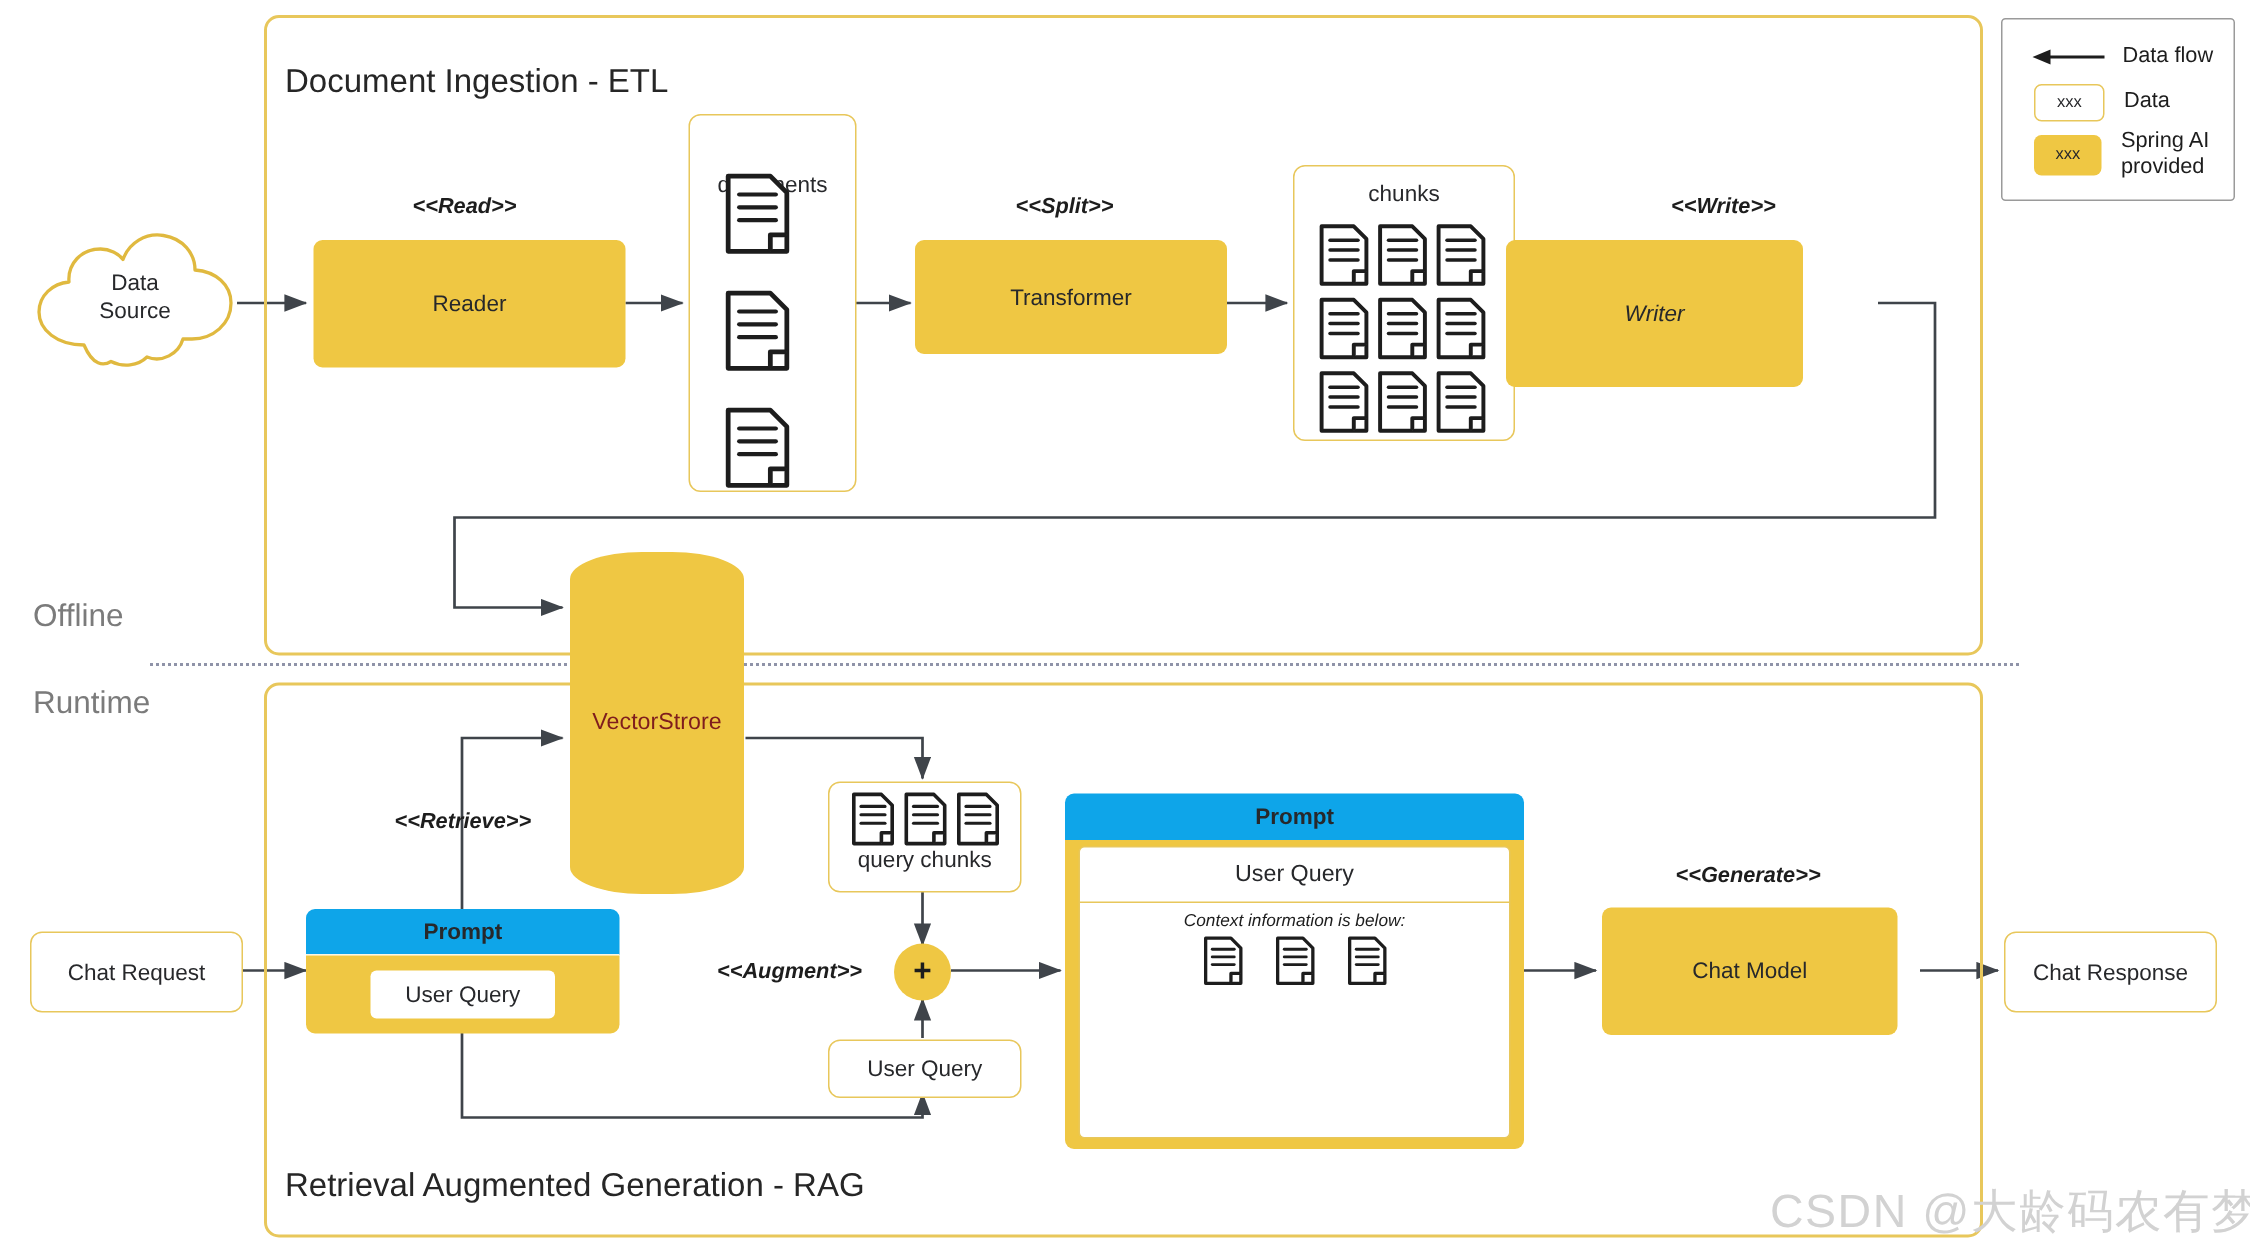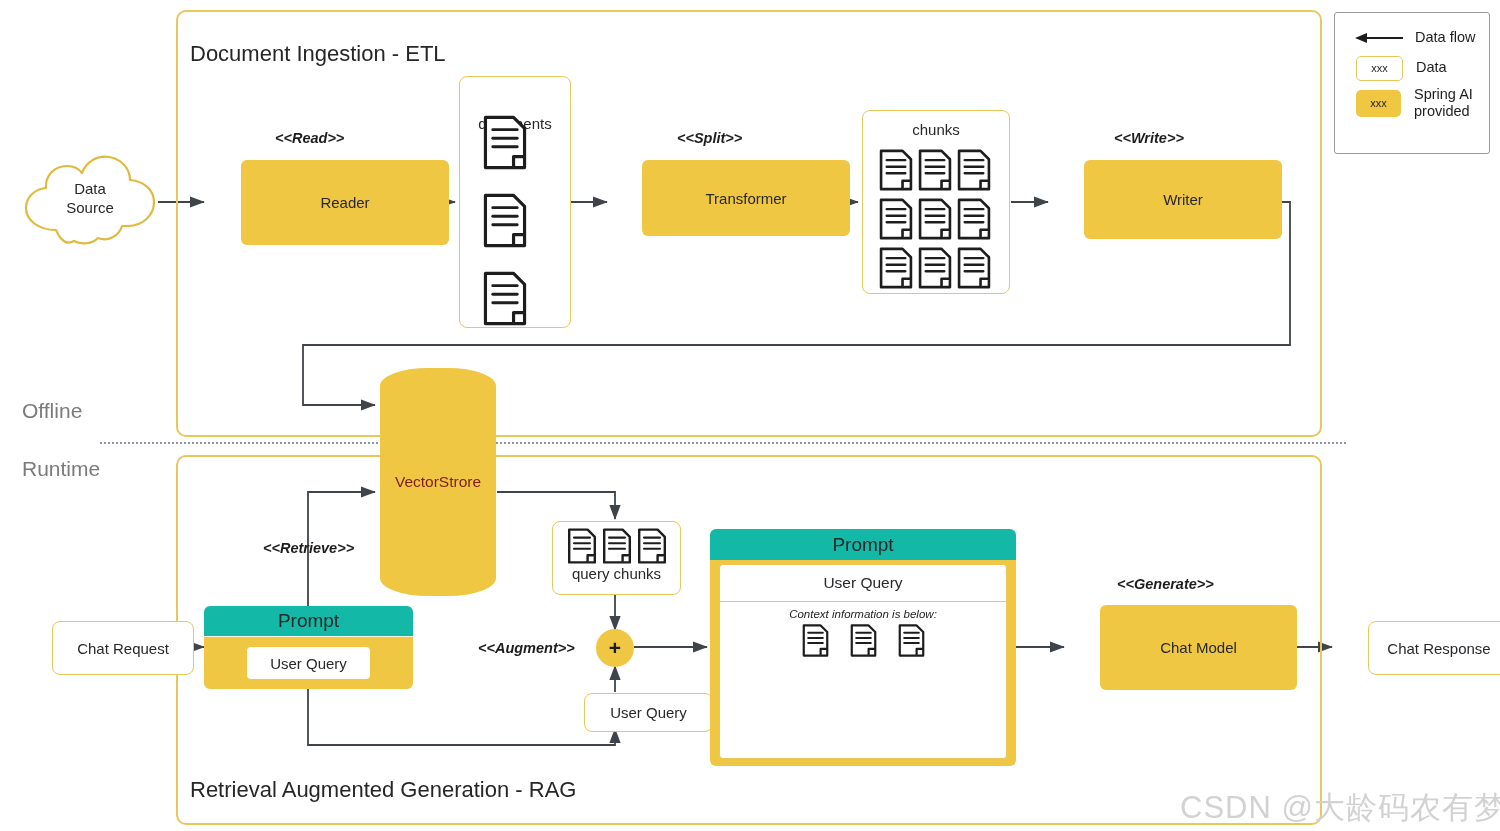--- a/index.html
+++ b/index.html
@@ -1,19 +1,19 @@
 <!DOCTYPE html>
 <html><head>
 <meta charset="utf-8">
 <style>
   html,body{margin:0;padding:0;background:#ffffff;}
   body{width:1500px;height:831px;position:relative;overflow:hidden;
        font-family:"Liberation Sans","DejaVu Sans",sans-serif;color:#2b2b2b;}
   .abs{position:absolute;}
-  .ctr{display:flex;align-items:center;justify-content:center;text-align:center;margin-left:32px;}
+  .ctr{display:flex;align-items:center;justify-content:center;text-align:center;}
 
   
   .section-box{border:2px solid #E8C75B;border-radius:10px;background:transparent;}
   .section-title{font-size:22px;color:#262626;white-space:nowrap;}
   .phase-label{font-size:21px;color:#7b7b7b;white-space:nowrap;}
 
   
   .util{background:#EFC743;border-radius:6px;}
   .util-label{font-size:15px;color:#27282b;}
 
@@ -28,22 +28,22 @@
   .cloud-wrap{}
   .cloud-txt{position:absolute;inset:0;display:flex;flex-direction:column;
              align-items:center;justify-content:center;font-size:15px;line-height:1.25;color:#27282b;}
 
   
   .cyl{background:#EFC743;border-radius:48px/18px;}
   .cyl-txt{position:absolute;inset:0;display:flex;flex-direction:row;
            align-items:center;justify-content:center;font-size:15.5px;line-height:1.45;color:#7f1d1d;border-radius:29px;}
 
   
-  .prompt-head{background:#14b8a6;font-size:19px;color:#27282b;
-               display:flex;align-items:center;justify-content:center;}
+  .prompt-head{background:#0ea5e9;font-size:15px;color:#27282b;
+               display:flex;align-items:center;justify-content:center;font-weight:bold;}
   .prompt-body{background:#EFC743;}
   .uq-chip{background:#ffffff;border-radius:4px;display:flex;align-items:center;
            justify-content:center;font-size:15px;color:#27282b;}
 
   .pr-inner{background:#ffffff;border:1.5px solid #E8C75B;border-radius:4px;}
   .pr-uq{border-bottom:1.5px solid #E8C75B;display:flex;align-items:center;
          justify-content:center;font-size:15.5px;color:#27282b;height:36px;}
   .pr-ctx{font-size:11.5px;font-style:italic;color:#1d1d1d;text-align:center;padding-top:6px;}
   .pr-txt{font-size:11.5px;font-style:italic;color:#1d1d1d;line-height:1.38;
           padding:0 10px;text-align:left;}
@@ -261,21 +261,21 @@
         <g stroke="#1d1d1d" stroke-width="2.5" stroke-linecap="round">
           <line x1="8" y1="12" x2="28" y2="12"></line>
           <line x1="8" y1="19" x2="28" y2="19"></line>
           <line x1="8" y1="26" x2="28" y2="26"></line>
         </g>
       </svg>
   </div>
 </div>
 
 <div class="abs stereo" style="left:1114px;top:130px;">&lt;&lt;Write&gt;&gt;</div>
-<div class="abs util ctr" style="left:1052px;top:160px;width:198px;height:79px;">
+<div class="abs util ctr" style="left:1004px;top:160px;width:198px;height:98px;font-style:italic;">
   <span class="util-label">Writer</span>
 </div>
 
 <div class="abs cyl" style="left:380px;top:368px;width:116px;height:228px;">
   <div class="cyl-txt">
     <span>Vector</span>
     <span>Strore</span>
   </div>
 </div>
 
@@ -375,21 +375,21 @@
 
 <div class="abs stereo" style="left:1117px;top:576px;">&lt;&lt;Generate&gt;&gt;</div>
 <div class="abs util ctr" style="left:1068px;top:605px;width:197px;height:85px;">
   <span class="util-label">Chat Model</span>
 </div>
 
 <div class="abs data-box ctr" style="left:1336px;top:621px;width:140px;height:52px;">
   <span class="data-label">Chat Response</span>
 </div>
 
-<div class="abs legend" style="left:1334px;top:12px;width:156px;height:142px;padding:10px 0 0 0;box-sizing:border-box;">
+<div class="abs legend" style="left:1334px;top:12px;width:156px;height:122px;padding:10px 0 0 0;box-sizing:border-box;">
   <div class="legend-row" style="height:30px;padding-left:14px;">
     <svg width="56" height="14">
       <g stroke="#1d1d1d" stroke-width="2" fill="none">
         <line x1="54" y1="7" x2="10" y2="7"></line>
         <path d="M18,2 L6,7 L18,12 z" fill="#1d1d1d" stroke="none"></path>
       </g>
     </svg>
     <span class="legend-txt" style="margin-left:10px;">Data flow</span>
   </div>
   <div class="legend-row" style="height:30px;padding-left:21px;">

